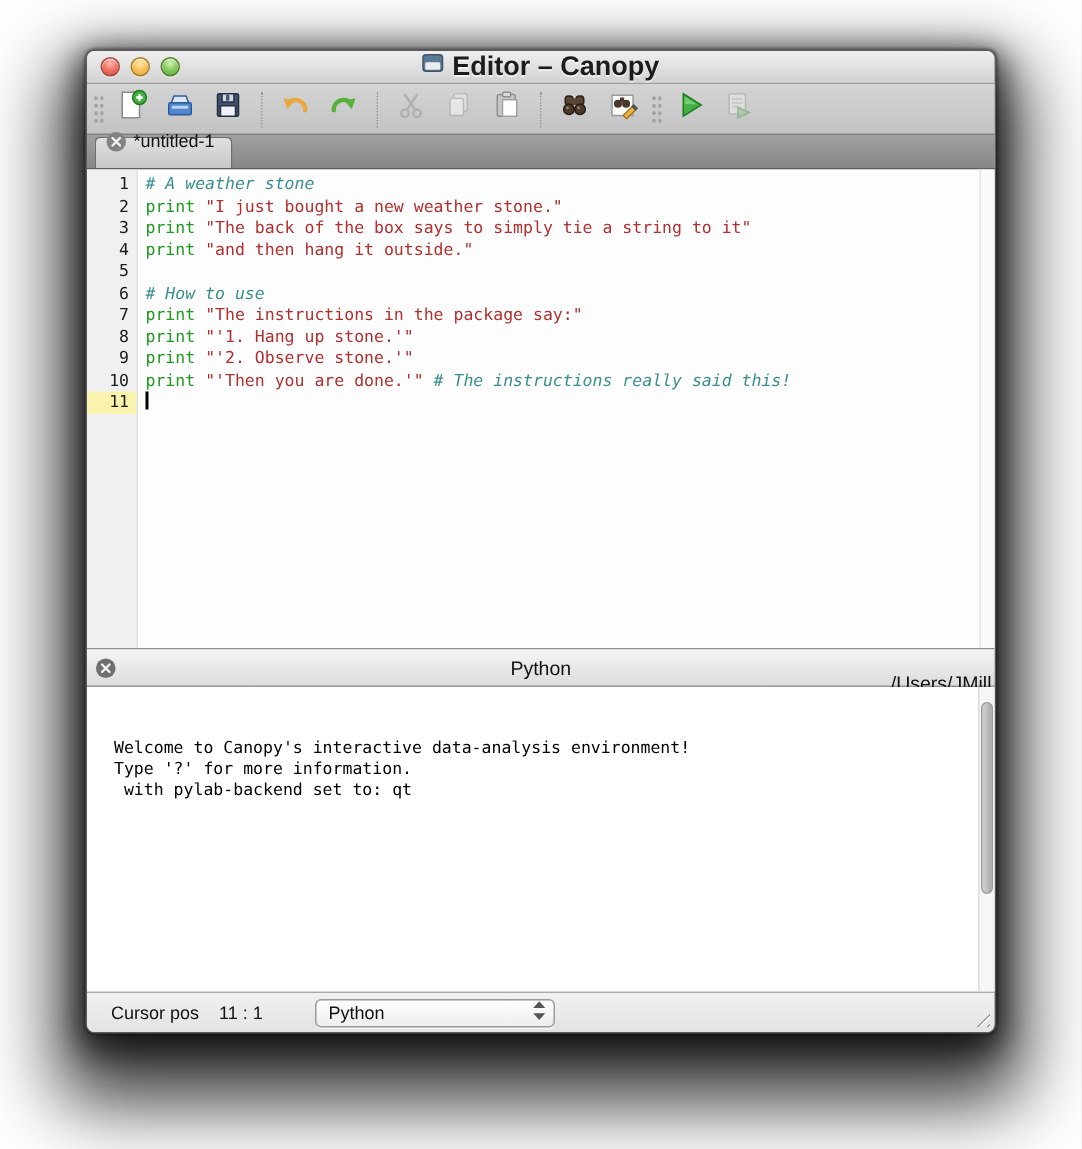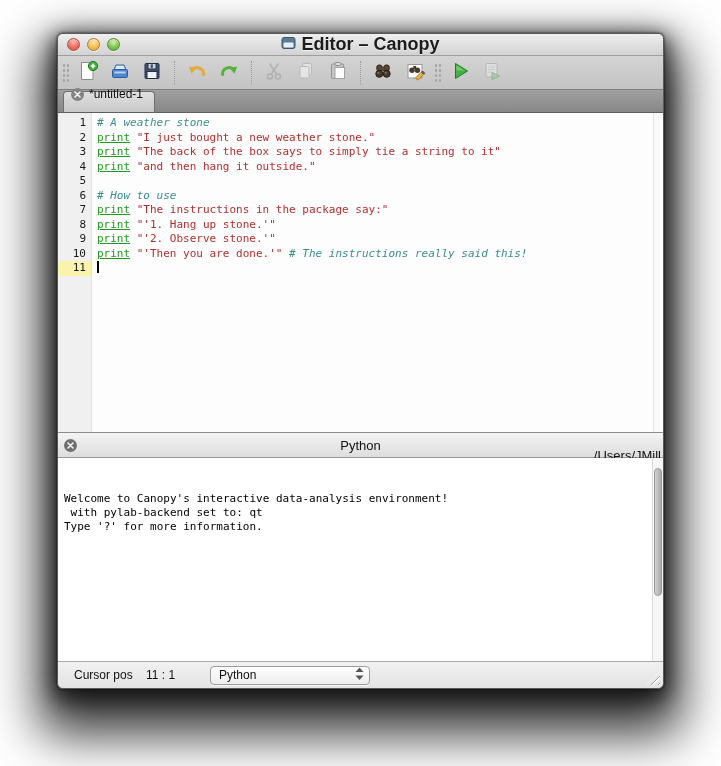--- a/index.html
+++ b/index.html
@@ -60,41 +60,41 @@
     border-right:1px solid #e2e2e2; padding-top:3px;
     font-family:"DejaVu Sans Mono", monospace; font-size:11px; line-height:14.5px;
     color:#1a1a1a; text-align:right; }
   .gutter .num { display:block; padding-right:5px; height:14.5px; }
   .gutter .num.current { background:#faf3ae; }
   .code-area { flex:1; padding:3px 0 0 5px;
     font-family:"DejaVu Sans Mono", monospace; font-size:11px; line-height:14.5px;
     white-space:pre; color:#000; }
   .code-line { height:14.5px; }
   .tok-comment { color:#3a8e8e; font-style:italic; }
-  .tok-keyword { color:#1f9a1f;text-decoration:underline; }
+  .tok-keyword { color:#1f9a1f; }
   .tok-string  { color:#b22f2f; }
   .tok-plain   { color:#000; }
   .caret { display:inline-block; width:1.5px; height:12px; background:#000;
     vertical-align:-2px; }
   .editor-scrollstrip { position:absolute; right:0; top:0; bottom:0; width:10px;
     background:#fafafa; border-left:1px solid #e4e4e4; }
 
   
   .panel-header { height:25px; flex:0 0 25px; position:relative;
     background:linear-gradient(#f4f4f4,#dddddd);
     border-bottom:1px solid #989898; display:flex; align-items:center; }
   .panel-close { position:absolute; left:6px; top:6px; width:13px; height:13px;
     border-radius:50%; background:#6f6f6f; display:flex; align-items:center;
     justify-content:center; }
   .panel-title { width:100%; text-align:center; font-size:13px; color:#111; }
   .panel-path { position:absolute; right:2px; top:15px; font-size:13px; color:#111; }
 
   .console { flex:1; background:#ffffff; position:relative; overflow:hidden;
     font-family:"DejaVu Sans Mono", monospace; font-size:11px; line-height:14px;
-    color:#000; padding:6px 16px 0 6px; white-space:pre; }
+    color:#000; padding:6px 16px 0 18px; white-space:pre; }
   .console-line { min-height:14px; }
   .console-line.prompt { color:#000080; }
   .console-scrollbar { position:absolute; right:0; top:0; bottom:0; width:11px;
     background:#f6f6f6; border-left:1px solid #dcdcdc; }
   .console-thumb { position:absolute; left:1px; top:10px; width:8px; height:128px;
     border-radius:5px; border:1px solid #9a9a9a;
     background:linear-gradient(90deg,#d2d2d2,#aaaaaa); }
 
   
   .statusbar { flex:0 0 27px; position:relative;
@@ -282,21 +282,21 @@
     <span class="panel-close">
       <svg width="7" height="7" viewBox="0 0 7 7">
         <path d="M1 1 L6 6 M6 1 L1 6" stroke="#f2f2f2" stroke-width="1.6" stroke-linecap="round"></path>
       </svg>
     </span>
     <span class="panel-title">Python</span>
     <span class="panel-path">/Users/JMill</span>
   </div>
 
   <div class="console">
-    <div id="console-lines"><div class="console-line">Welcome to Canopy's interactive data-analysis environment!</div><div class="console-line"> with pylab-backend set to: qt</div><div class="console-line">Type '?' for more information.</div><div class="console-line">&nbsp;</div><div class="console-line">&nbsp;</div></div>
+    <div id="console-lines"><div class="console-line">Welcome to Canopy's interactive data-analysis environment!</div><div class="console-line">Type '?' for more information.</div><div class="console-line"> with pylab-backend set to: qt</div><div class="console-line">&nbsp;</div><div class="console-line">&nbsp;</div></div>
     <div class="console-scrollbar">
       <div class="console-thumb"></div>
     </div>
   </div>
 
   <div class="statusbar">
     <span class="cursor-label">Cursor pos</span>
     <span class="cursor-value">11 : 1</span>
     <div class="popup">
       <span class="popup-label">Python</span>

